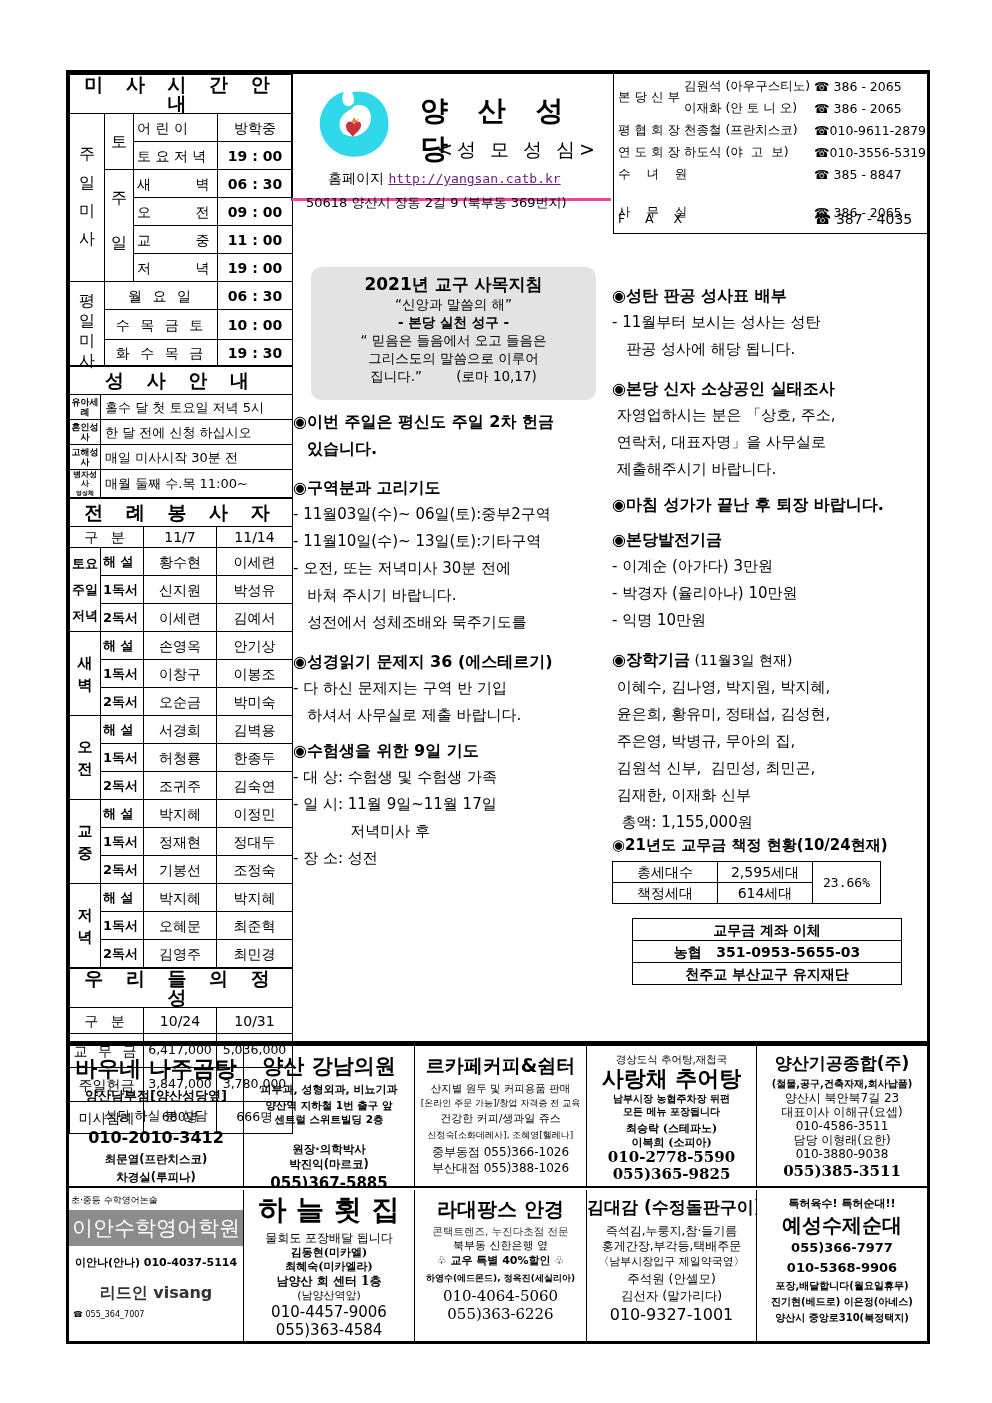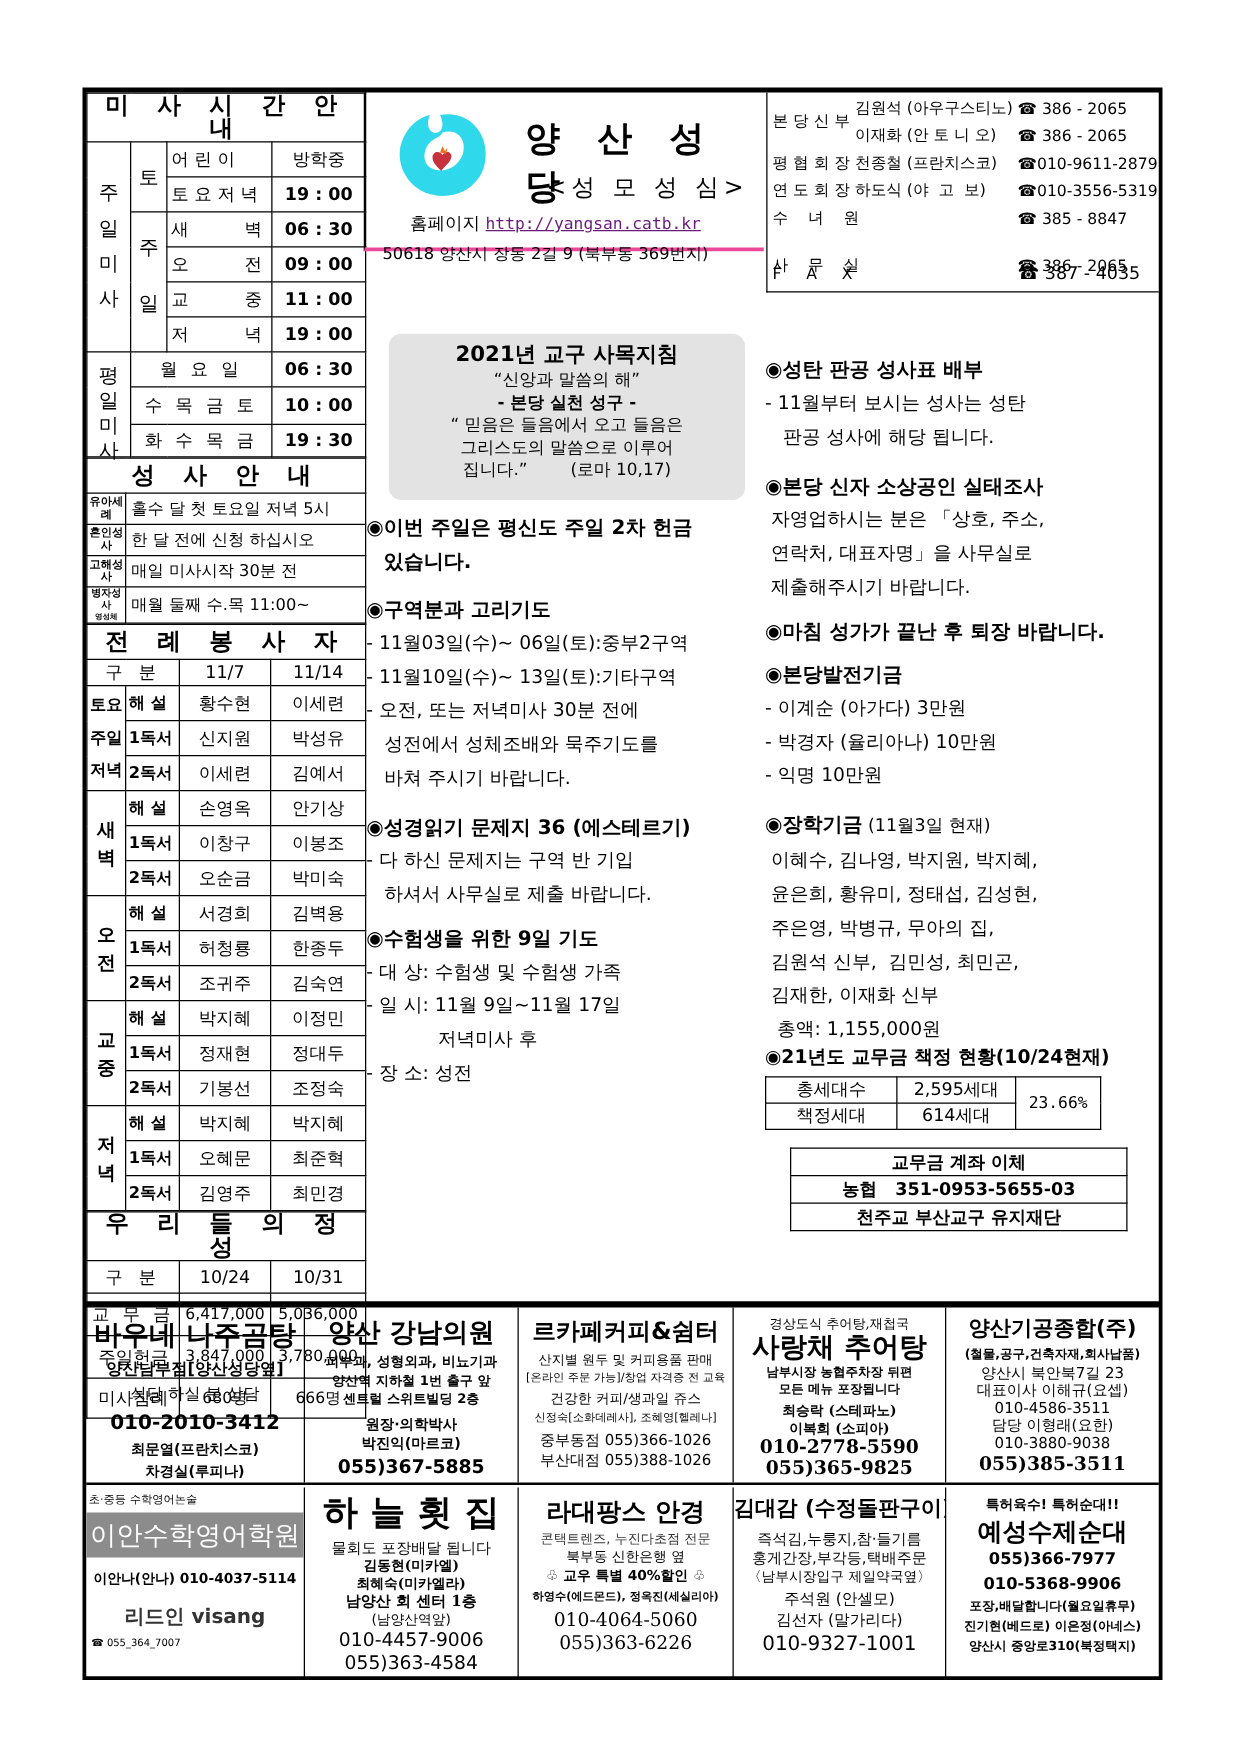--- a/index.html
+++ b/index.html
@@ -290,22 +290,22 @@
   <div class="abs content" style="left:224px;top:334px;width:320px" id="notices-mid">
       <div style="margin-top: 0px;">
         <div class="sec-title"><span>◉이번 주일은 평신도 주일 2차 헌금</span></div>
         <div class="sec-title" style="padding-left:14px">있습니다.</div>
       </div>
       <div style="margin-top: 12px;">
         <div class="sec-title"><span>◉구역분과 고리기도</span></div>
         <div style="white-space:pre">- 11월03일(수)~ 06일(토):중부2구역</div>
         <div style="white-space:pre">- 11월10일(수)~ 13일(토):기타구역</div>
         <div style="white-space:pre">- 오전, 또는 저녁미사 30분 전에</div>
+        <div style="white-space:pre">   바쳐 주시기 바랍니다.</div>
         <div style="white-space:pre">   성전에서 성체조배와 묵주기도를</div>
-        <div style="white-space:pre">   바쳐 주시기 바랍니다.</div>
       </div>
       <div style="margin-top: 12px;">
         <div class="sec-title"><span>◉성경읽기 문제지 36 (에스테르기)</span></div>
         <div style="white-space:pre">- 다 하신 문제지는 구역 반 기입</div>
         <div style="white-space:pre">   하셔서 사무실로 제출 바랍니다.</div>
       </div>
       <div style="margin-top: 8px;">
         <div class="sec-title"><span>◉수험생을 위한 9일 기도</span></div>
         <div style="white-space:pre">- 대 상: 수험생 및 수험생 가족</div>
         <div style="white-space:pre">- 일 시: 11월 9일~11월 17일</div>
@@ -384,21 +384,21 @@
         <span class="ad-line" style="font-weight:bold;font-size:13px;line-height:20px">양산남부점[양산성당옆]</span>
         <span class="ad-line" style="font-size:13px;line-height:20px">식당 하실 분 상담</span>
         <span class="ad-line" style="font-weight:bold;font-size:16px;line-height:24px">010-2010-3412</span>
         <span class="ad-line" style="font-weight:bold;font-size:11.5px;line-height:18px">최문열(프란치스코)</span>
         <span class="ad-line" style="font-weight:bold;font-size:11.5px;line-height:18px">차경실(루피나)</span>
       </div>
       <div class="ad" style="left: 175px; top: 0px; width: 171px; height: 100%;">
         <span class="ad-line" style="font-weight:bold;font-size:21px;line-height:32px;margin-top:4px">양산 강남의원</span>
         <span class="ad-line" style="font-weight:bold;font-size:11px;line-height:16px">피부과, 성형외과, 비뇨기과</span>
         <span class="ad-line" style="font-weight:bold;font-size:10.5px;line-height:14px">양산역 지하철 1번 출구 앞</span>
-        <span class="ad-line" style="font-weight:bold;font-size:10.5px;line-height:14px;margin-bottom:6px">센트럴 스위트빌딩 2층</span>
+        <span class="ad-line" style="font-weight:bold;font-size:10.5px;line-height:14px;margin-bottom:16px">센트럴 스위트빌딩 2층</span>
         <span class="ad-line" style="font-weight:bold;font-size:11.5px;line-height:15px">원장·의학박사</span>
         <span class="ad-line" style="font-weight:bold;font-size:11.5px;line-height:15px">박진익(마르코)</span>
         <span class="ad-line" style="font-weight:bold;font-size:15px;line-height:22px">055)367-5885</span>
       </div>
       <div class="ad" style="left: 346px; top: 0px; width: 172px; height: 100%;">
         <span class="ad-line" style="font-weight:bold;font-size:19px;line-height:30px;margin-top:4px">르카페커피&amp;쉼터</span>
         <span class="ad-line" style="font-size:10.5px;line-height:16px">산지별 원두 및 커피용품 판매</span>
         <span class="ad-line" style="font-size:9px;line-height:15px">[온라인 주문 가능]/창업 자격증 전 교육</span>
         <span class="ad-line" style="font-size:11px;line-height:16px">건강한 커피/생과일 쥬스</span>
         <span class="ad-line" style="font-size:9px;line-height:17px">신정숙[소화데레사], 조혜영[헬레나]</span>

